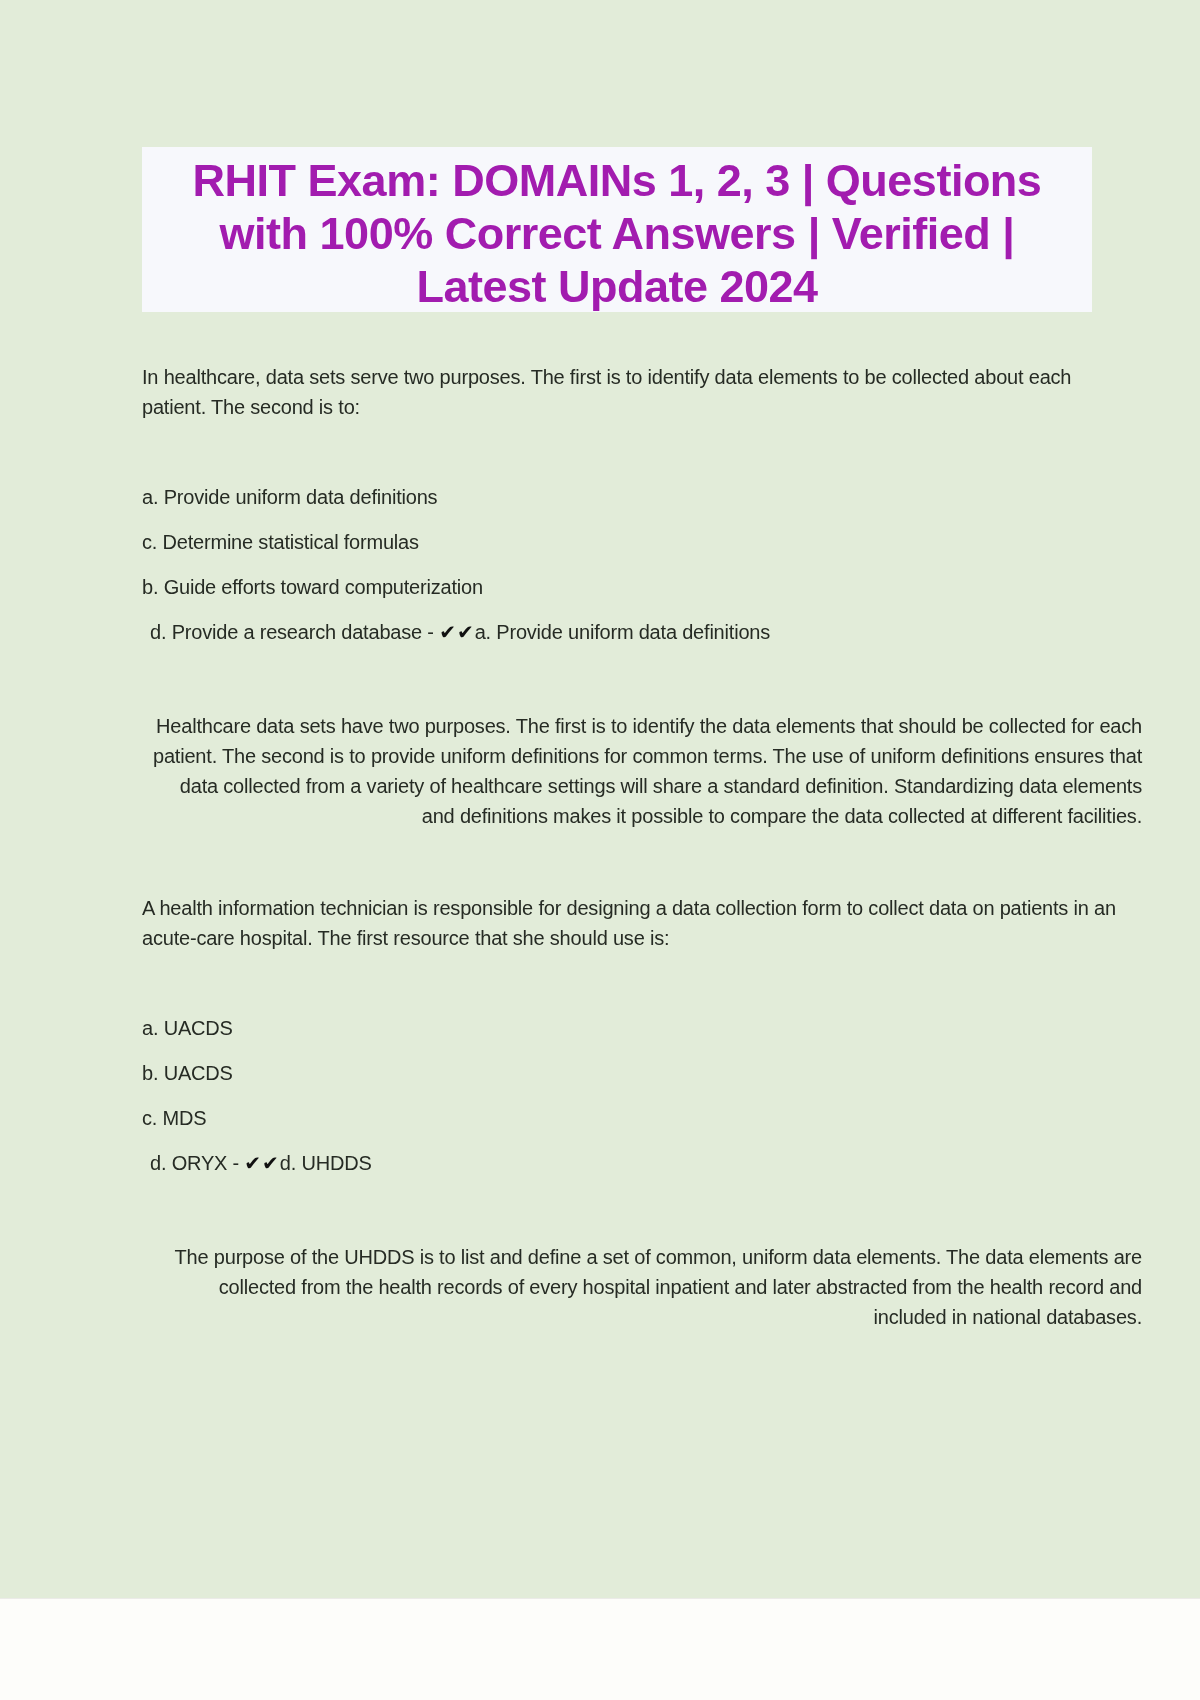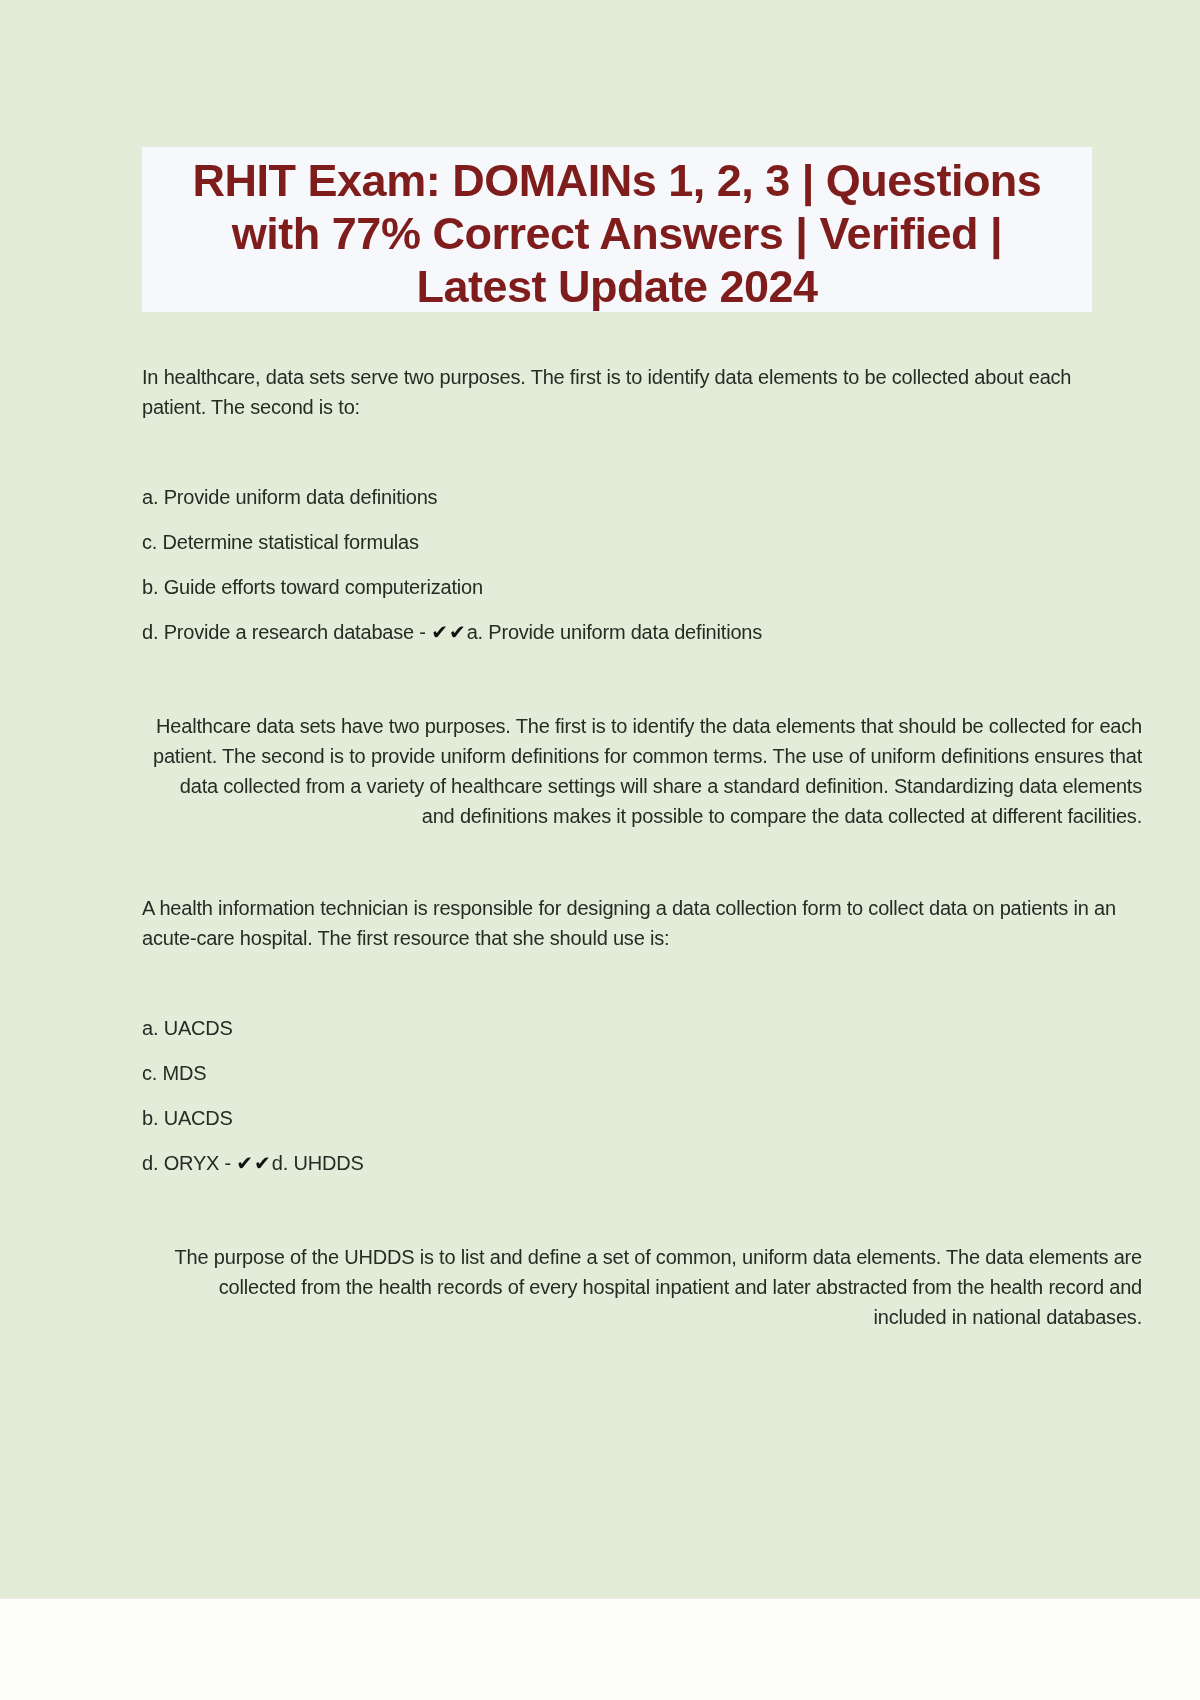--- a/index.html
+++ b/index.html
@@ -28,21 +28,21 @@
   
   .title-block {
     position: absolute;
     left: 142px;
     top: 147px;
     width: 950px;
     height: 165px;
     box-sizing: border-box;
     padding-top: 7px;
     background: #f7f8fc;
-    color: #7f1d1d;
+    color: #a21caf;
     font-weight: bold;
     font-size: 45px;
     line-height: 53px;
     letter-spacing: -0.5px;
     text-align: center;
   }
   
   .content {
     position: absolute;
     left: 142px;
@@ -50,58 +50,58 @@
     width: 1000px;
     color: #262b24;
     font-size: 20px;
     line-height: 30px;
     letter-spacing: -0.2px;
   }
   .question     { margin: 0 16px 60px 0; }
   .options      { margin: 0 0 64px 0; }
   .option       { margin: 0 0 15px 0; }
   .option:last-child { margin-bottom: 0; }
-  .answer-line  { margin: 0; }
+  .answer-line  { margin: 8px; }
   .explanation  { margin: 0 0 62px 0; text-align: right; }
   .checks {
     font-family: "DejaVu Sans", sans-serif;
     font-weight: bold;
     color: #111;
     letter-spacing: 1px;
   }
 </style>
 </head>
 <body>
 
 <div class="page">
 
   <div class="title-block">
     <div>RHIT Exam: DOMAINs 1, 2, 3 | Questions</div>
-    <div>with 77% Correct Answers | Verified |</div>
+    <div>with 100% Correct Answers | Verified |</div>
     <div>Latest Update 2024</div>
   </div>
 
   <div class="content">
 
     <p class="question">In healthcare, data sets serve two purposes. The first is to identify data elements to be collected about each patient. The second is to:</p>
     <div class="options">
       <div class="option">a. Provide uniform data definitions</div>
       <div class="option">c. Determine statistical formulas</div>
       <div class="option">b. Guide efforts toward computerization</div>
       <div class="option answer-line">
         <span>d. Provide a research database - </span><span class="checks">✔✔</span><span>a. Provide uniform data definitions</span>
       </div>
     </div>
     <p class="explanation">Healthcare data sets have two purposes. The first is to identify the data elements that should be collected for each patient. The second is to provide uniform definitions for common terms. The use of uniform definitions ensures that data collected from a variety of healthcare settings will share a standard definition. Standardizing data elements and definitions makes it possible to compare the data collected at different facilities.</p>
 
     <p class="question">A health information technician is responsible for designing a data collection form to collect data on patients in an acute-care hospital. The first resource that she should use is:</p>
     <div class="options">
       <div class="option">a. UACDS</div>
+      <div class="option">b. UACDS</div>
       <div class="option">c. MDS</div>
-      <div class="option">b. UACDS</div>
       <div class="option answer-line">
         <span>d. ORYX - </span><span class="checks">✔✔</span><span>d. UHDDS</span>
       </div>
     </div>
     <p class="explanation">The purpose of the UHDDS is to list and define a set of common, uniform data elements. The data elements are collected from the health records of every hospital inpatient and later abstracted from the health record and included in national databases.</p>
 
   </div>
 
   <div class="bottom-strip">
     

